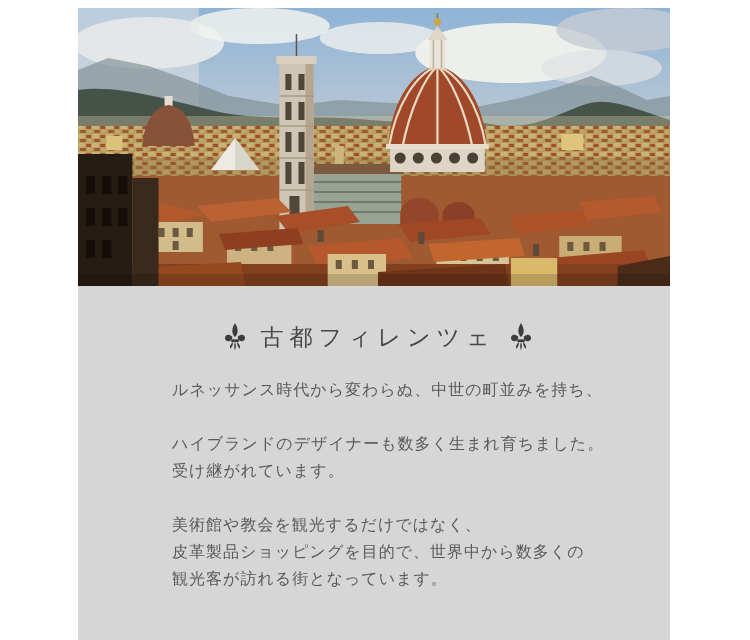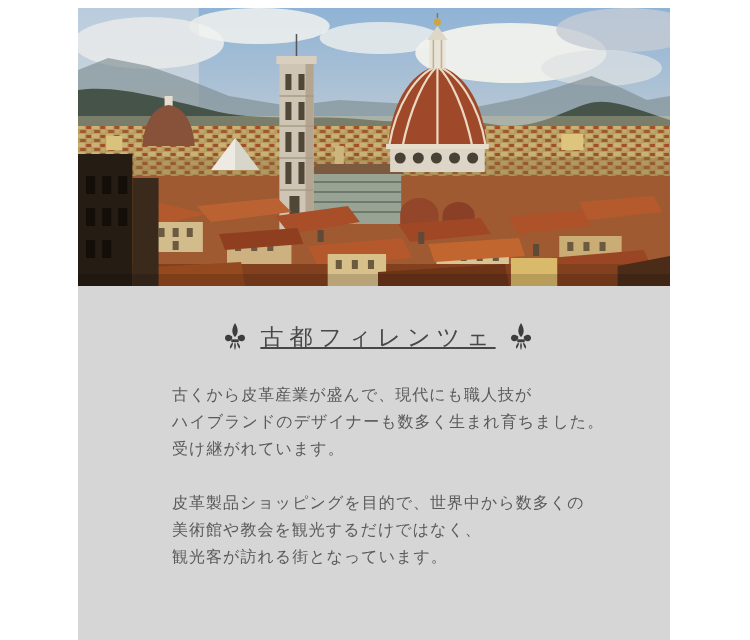--- a/index.html
+++ b/index.html
@@ -11,21 +11,20 @@
   .panel{
     position:absolute;left:78px;top:8px;width:592px;height:632px;
     background:#d6d6d6;
   }
   .hero{display:block;width:592px;height:278px;}
   .heading{
     margin:34px 0 0 8px;
     display:flex;align-items:center;justify-content:center;gap:13px;
     color:#474747;font-size:23px;font-weight:500;letter-spacing:6px;
     line-height:34px;
-    text-decoration:underline;
   }
   .fleur{width:24px;height:30px;flex:0 0 auto;}
   .fleur path{fill:#3d3d3d;}
   .heading .title{white-space:nowrap;}
   .text-block{
     margin:22px 30px 0 94px;
     color:#5a5a5a;font-size:16px;line-height:27px;letter-spacing:1px;
   }
   .text-block p{margin:0 0 27px 0;}
   .text-block .line{display:block;white-space:nowrap;}
@@ -201,26 +200,26 @@
       <path d="M15 15.5 C18.5 12.5 21.5 13 22.5 16 C23.2 18.3 21.7 20.5 19 20.5 C17 20.5 15.5 19 15 17.5 Z"></path>
       <path d="M8 18.5 L16 18.5 L16 21.5 L8 21.5 Z"></path>
       <path d="M12 21.5 C10.8 24 10.8 27 12 30 C13.2 27 13.2 24 12 21.5 Z"></path>
       <path d="M9.5 21.5 C7.5 23.5 6 26 6.8 28.5 C8.5 27.5 9.5 25 9.8 23 Z"></path>
       <path d="M14.5 21.5 C16.5 23.5 18 26 17.2 28.5 C15.5 27.5 14.5 25 14.2 23 Z"></path>
     </svg>
   </h2>
 
   <div class="text-block">
     <p>
+      <span class="line">ルネッサンス時代から変わらぬ、中世の町並みを持ち、</span>
     </p>
     <p>
-      <span class="line">古くから皮革産業が盛んで、現代にも職人技が</span>
       <span class="line">ハイブランドのデザイナーも数多く生まれ育ちました。</span>
       <span class="line">受け継がれています。</span>
     </p>
     <p>
+      <span class="line">美術館や教会を観光するだけではなく、</span>
       <span class="line">皮革製品ショッピングを目的で、世界中から数多くの</span>
-      <span class="line">美術館や教会を観光するだけではなく、</span>
       <span class="line">観光客が訪れる街となっています。</span>
     </p>
   </div>
 
 </div>
 
 </body></html>

